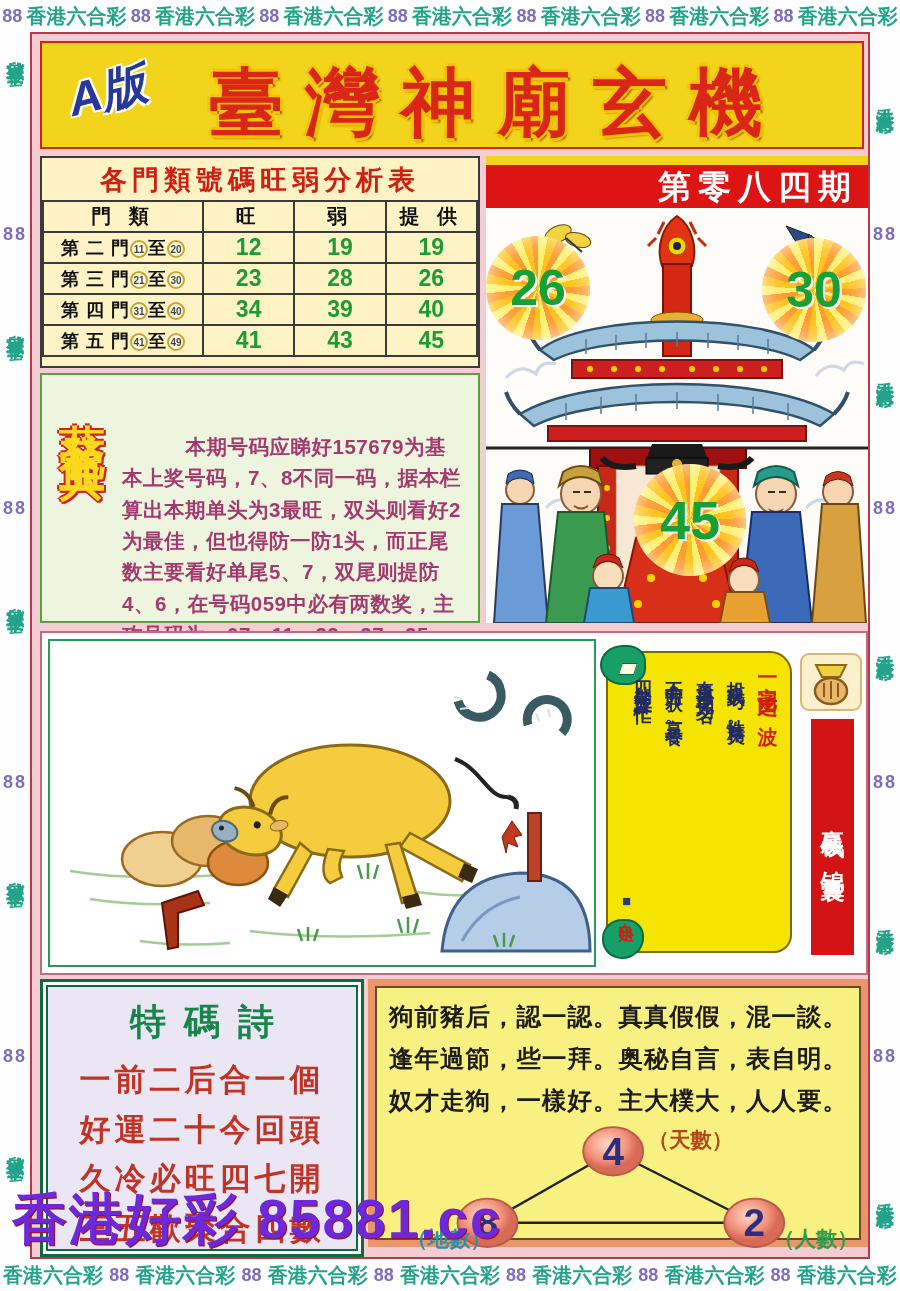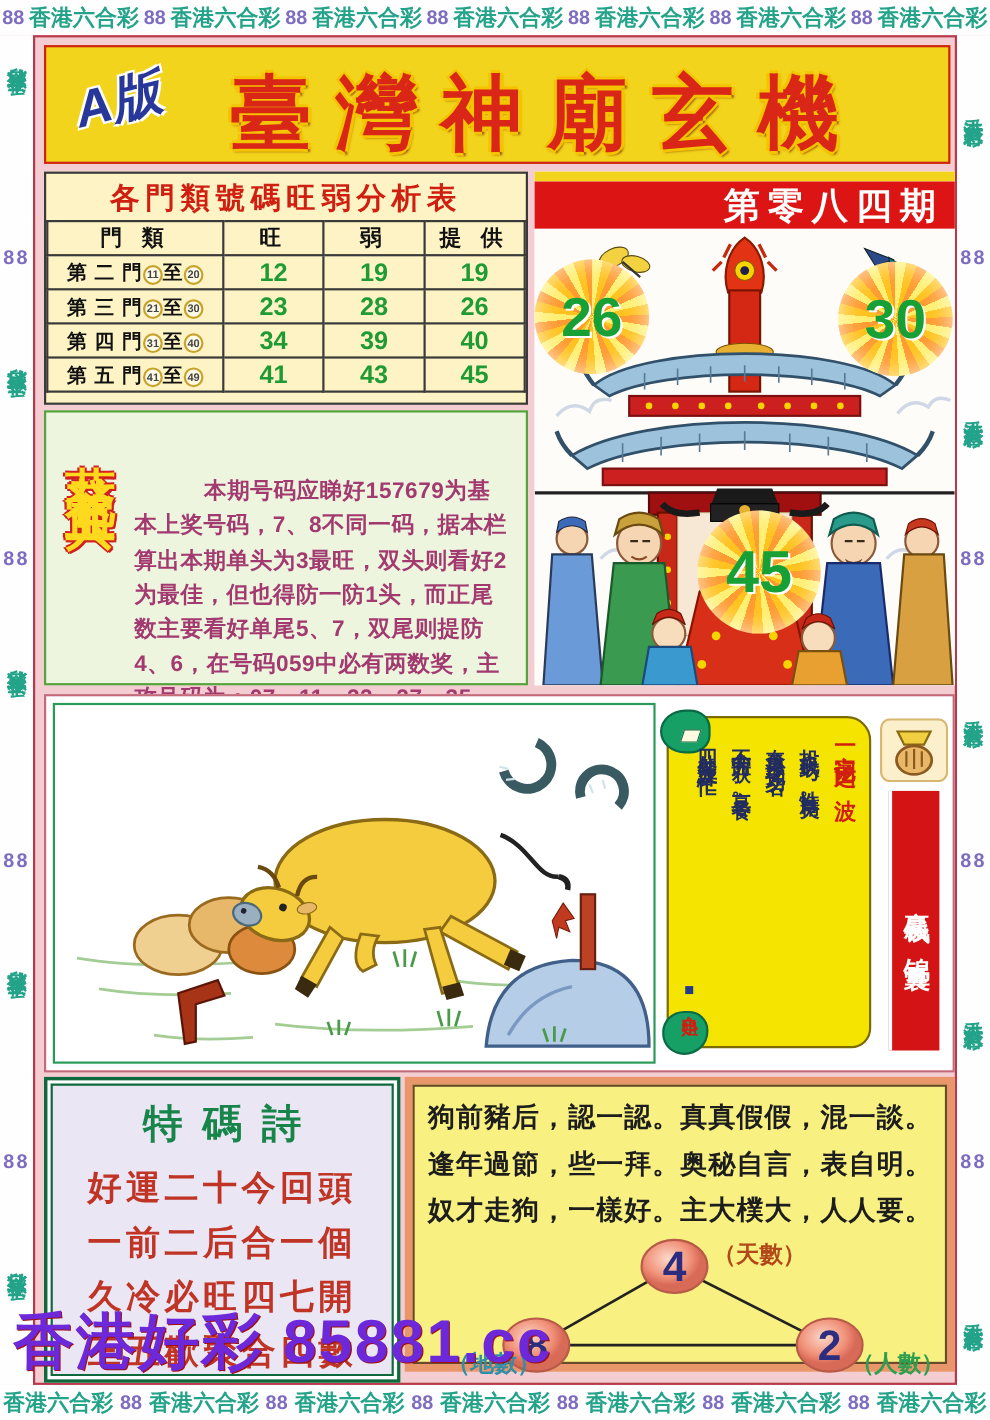--- a/index.html
+++ b/index.html
@@ -474,22 +474,22 @@
         </svg>
         <div class="tipsbanner">
           <span>赢钱</span>
           <span>锦囊</span>
         </div>
       </div>
     </div>
 
     <div class="poembox">
       <div class="ttl">特碼詩</div>
+      <div class="ln">一前二后合一個</div>
       <div class="ln">好運二十今回頭</div>
-      <div class="ln">一前二后合一個</div>
       <div class="ln">久冷必旺四七開</div>
       <div class="ln">三五歡聚合四數</div>
     </div>
 
     <div class="riddleframe">
       <div class="riddle">
         <div class="ln">狗前豬后，認一認。真真假假，混一談。</div>
         <div class="ln">逢年過節，些一拜。奥秘自言，表自明。</div>
         <div class="ln">奴才走狗，一樣好。主大樸大，人人要。</div>
         <div class="triwrap">

